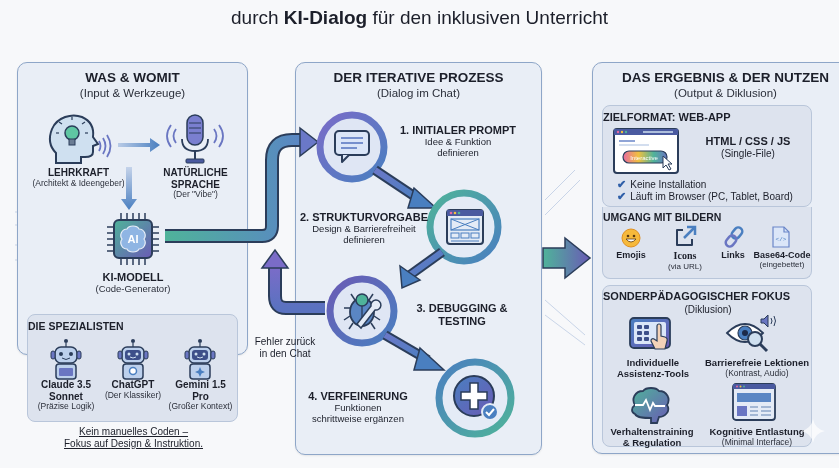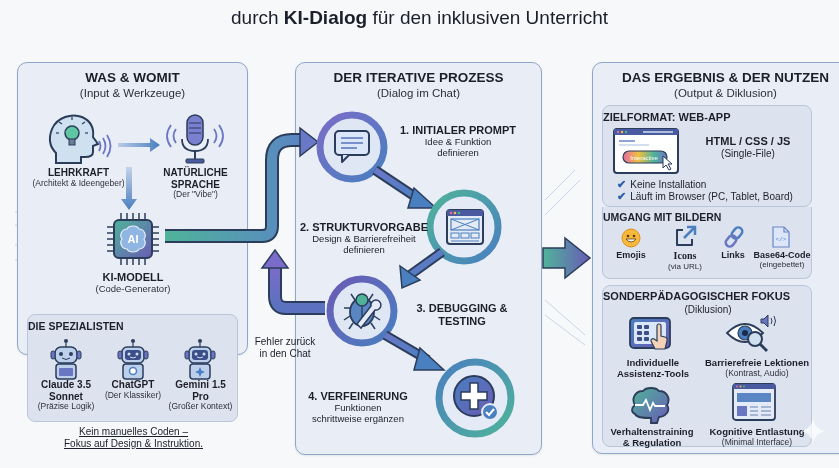--- a/index.html
+++ b/index.html
@@ -380,21 +380,21 @@
   <path d="M18 9 h8 v9 h9 v8 h-9 v9 h-8 v-9 h-9 v-8 h9 z" fill="#ffffff" stroke="#2b3d5a" stroke-width="1.5"></path>
   <circle cx="38" cy="38" r="8" fill="#4a7fc0" stroke="#e4ebf6" stroke-width="2"></circle>
   <path d="M34 38 l3 3 l5 -6" stroke="#ffffff" stroke-width="2" fill="none"></path>
 </svg>
 
 <div class="lbl" style="left:388px;top:124px;width:140px;">
   <div class="step-title">1. INITIALER PROMPT</div>
   <div class="step-desc">Idee &amp; Funktion</div>
   <div class="step-desc">definieren</div>
 </div>
-<div class="lbl" style="left:299px;top:211px;width:130px;margin-top:10px;">
+<div class="lbl" style="left:299px;top:211px;width:130px;">
   <div class="step-title">2. STRUKTURVORGABE</div>
   <div class="step-desc">Design &amp; Barrierefreiheit</div>
   <div class="step-desc">definieren</div>
 </div>
 <div class="lbl" style="left:402px;top:302px;width:120px;">
   <div class="step-title">3. DEBUGGING &amp;</div>
   <div class="step-title">TESTING</div>
 </div>
 <div class="lbl" style="left:293px;top:390px;width:130px;">
   <div class="step-title">4. VERFEINERUNG</div>

